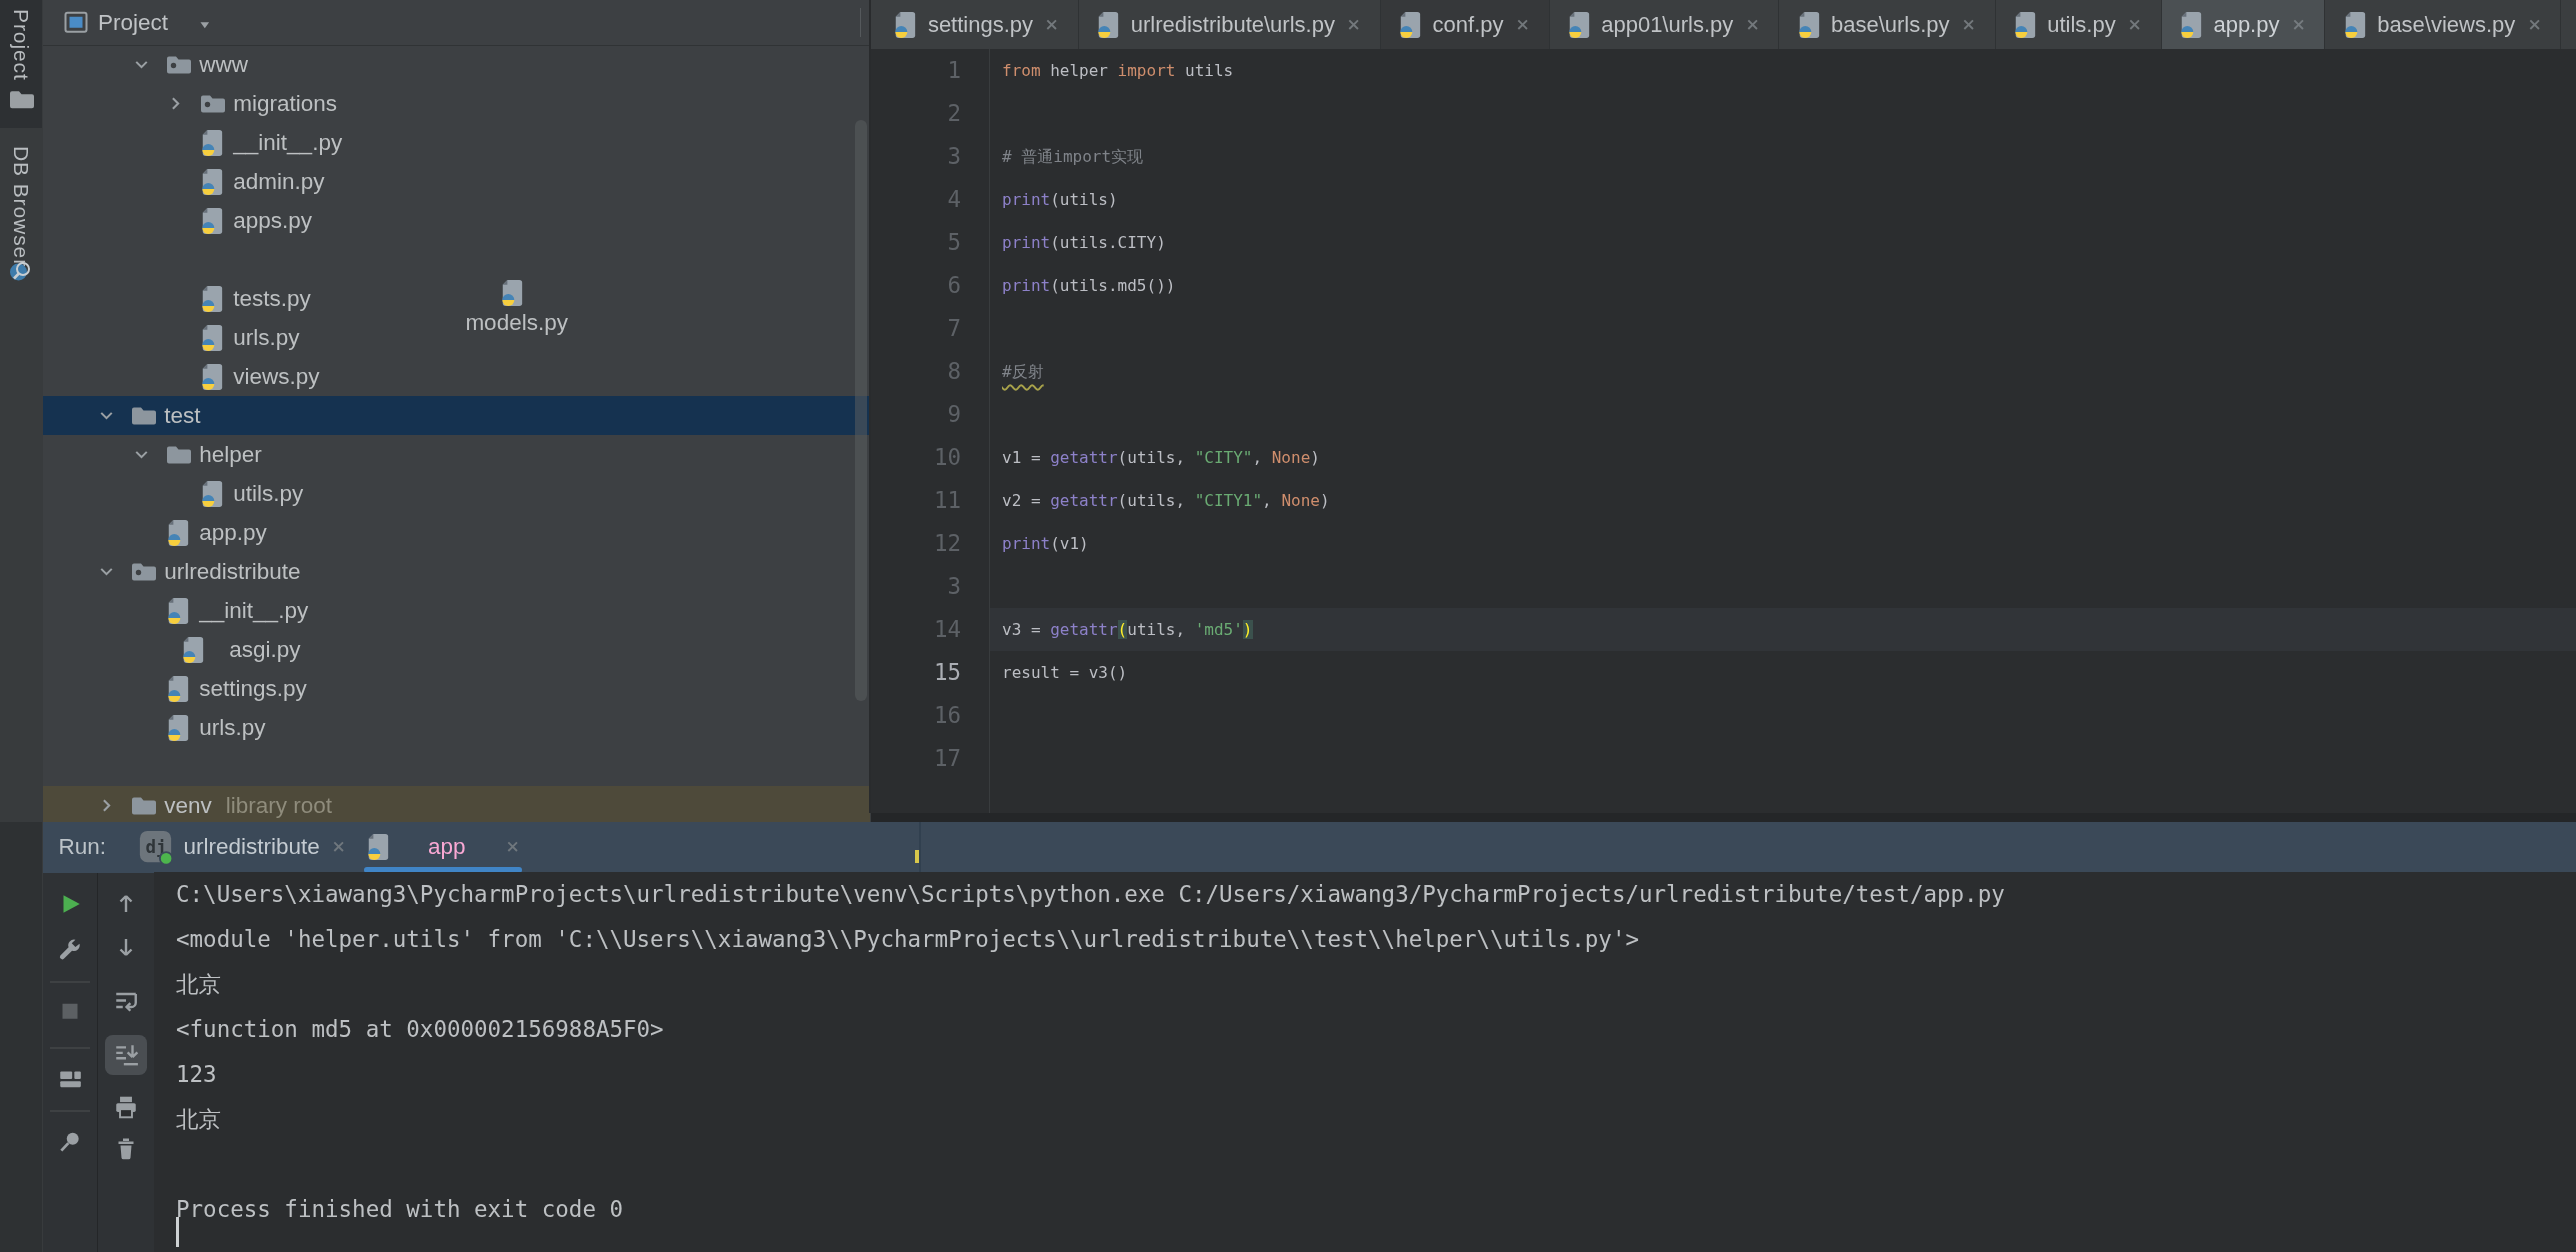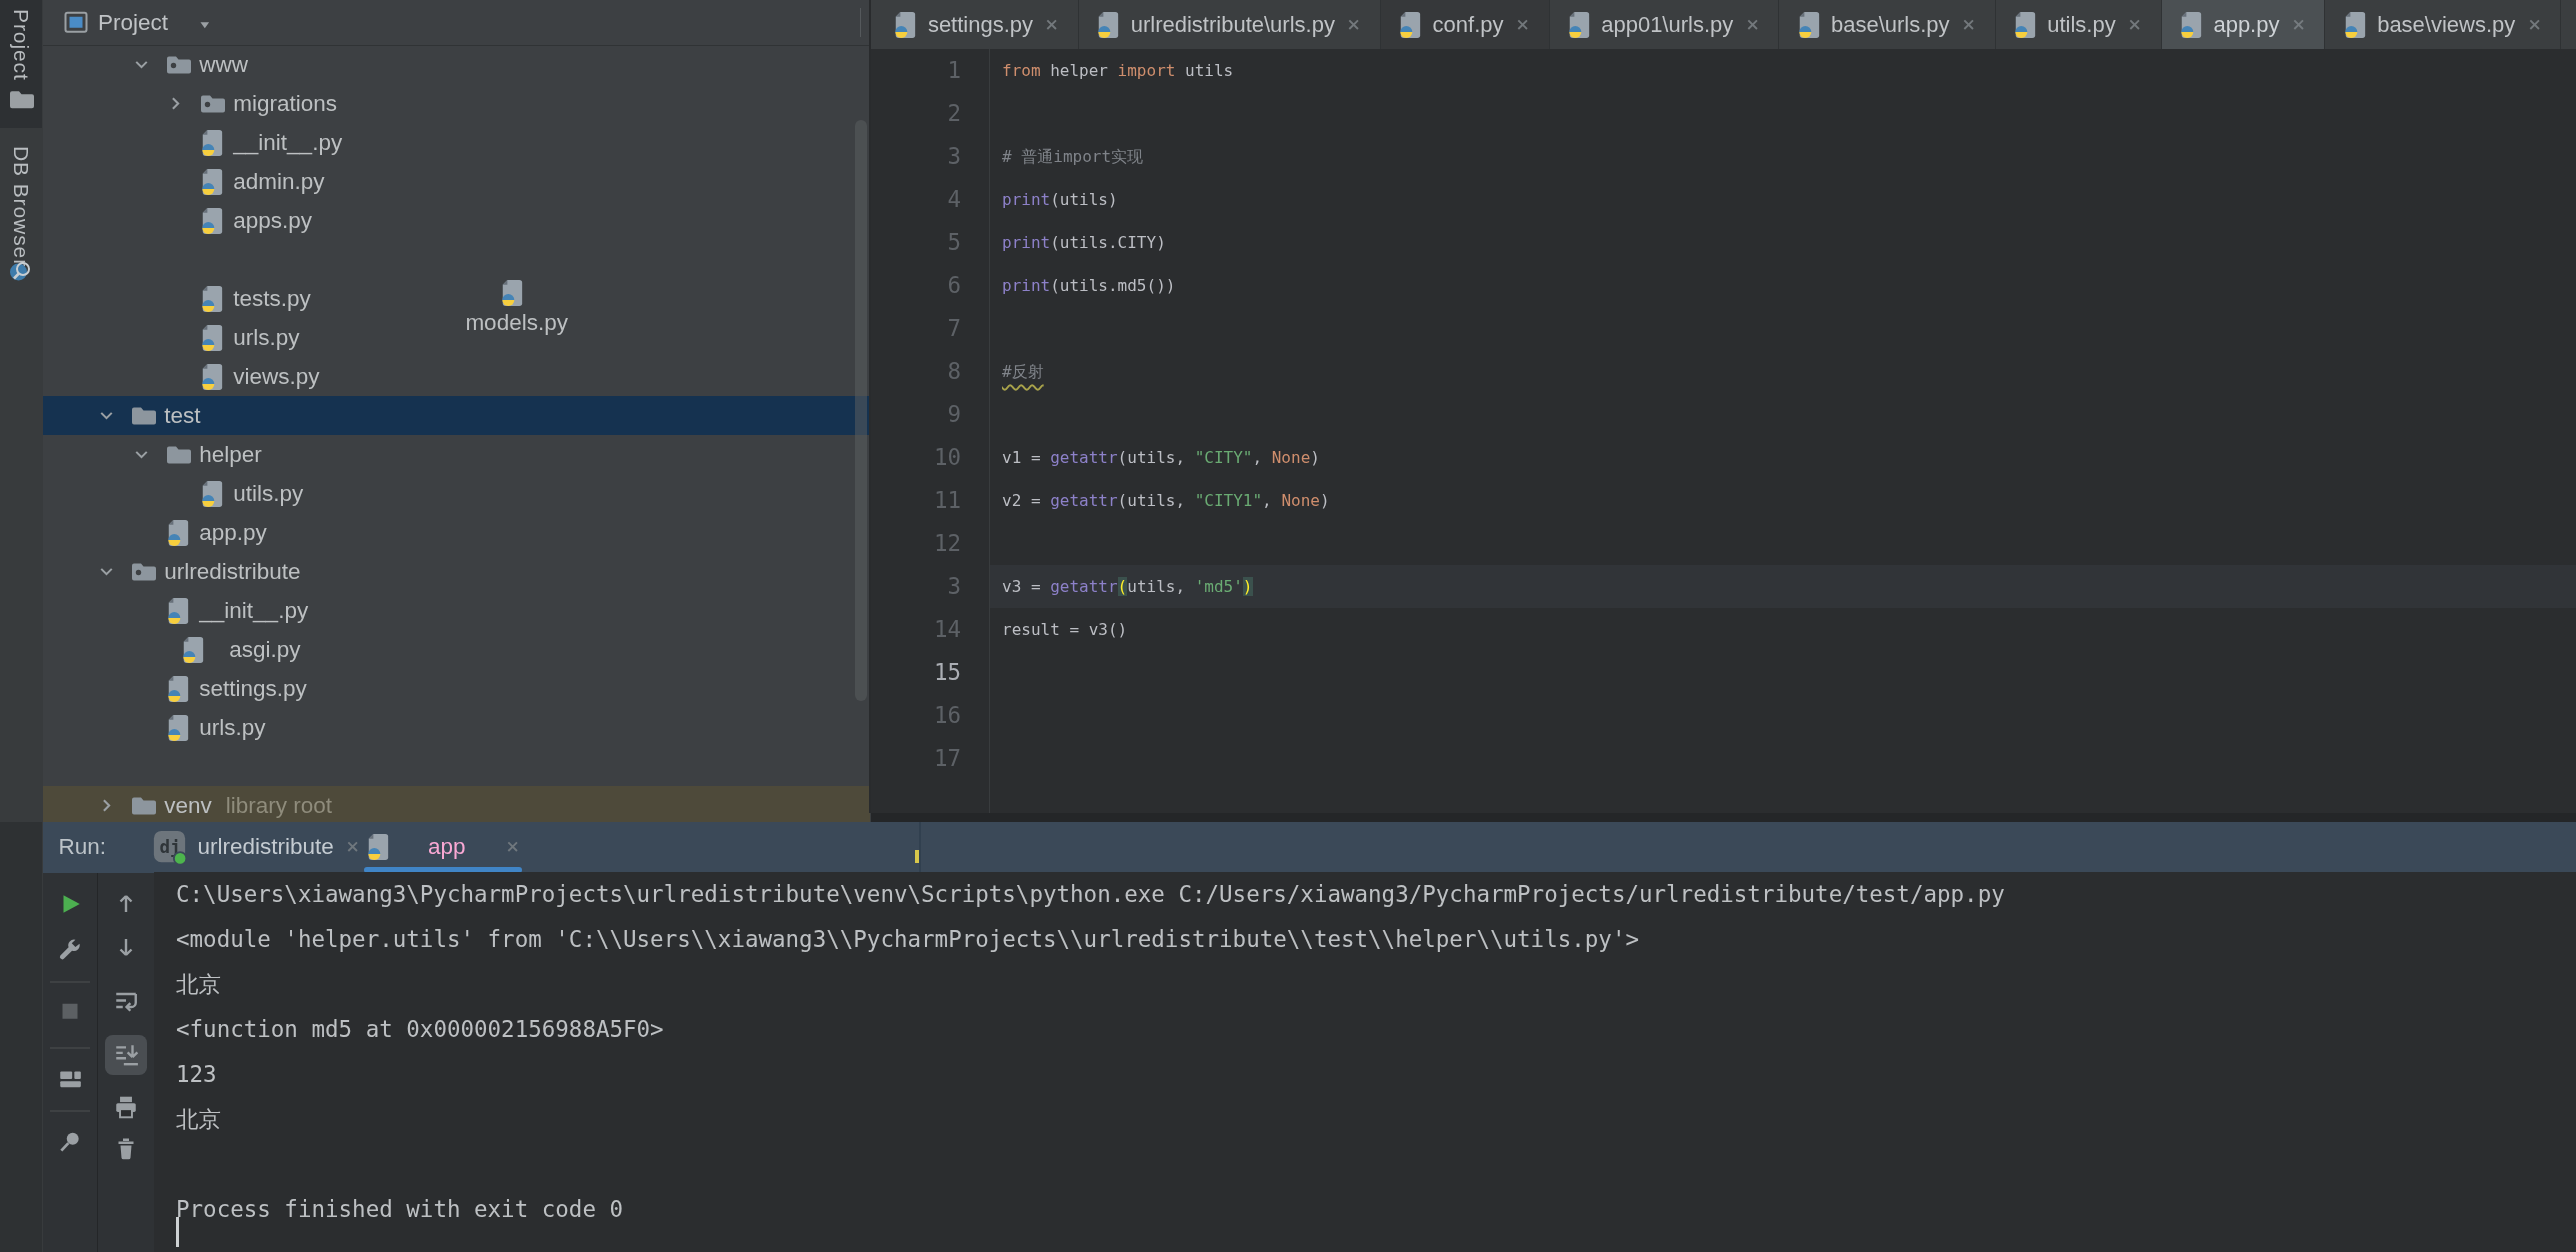--- a/index.html
+++ b/index.html
@@ -572,32 +572,33 @@
         <div class="cline">&nbsp;</div>
         <div class="cline"><span class="tk-cm"># 普通import实现</span></div>
         <div class="cline"><span class="tk-fn">print</span><span class="tk-pl">(utils)</span></div>
         <div class="cline"><span class="tk-fn">print</span><span class="tk-pl">(utils.CITY)</span></div>
         <div class="cline"><span class="tk-fn">print</span><span class="tk-pl">(utils.md5())</span></div>
         <div class="cline">&nbsp;</div>
         <div class="cline"><span class="tk-cmw">#反射</span></div>
         <div class="cline">&nbsp;</div>
         <div class="cline"><span class="tk-pl">v1 = </span><span class="tk-fn">getattr</span><span class="tk-pl">(utils, </span><span class="tk-st">"CITY"</span><span class="tk-pl">, </span><span class="tk-kw">None</span><span class="tk-pl">)</span></div>
         <div class="cline"><span class="tk-pl">v2 = </span><span class="tk-fn">getattr</span><span class="tk-pl">(utils, </span><span class="tk-st">"CITY1"</span><span class="tk-pl">, </span><span class="tk-kw">None</span><span class="tk-pl">)</span></div>
+        <div class="cline"><span class="tk-fn">print</span><span class="tk-pl">(v1)</span></div>
         <div class="cline">&nbsp;</div>
         <div class="cline caretline"><span class="tk-pl">v3 = </span><span class="tk-fn">getattr</span><span class="tk-br">(</span><span class="tk-pl">utils, </span><span class="tk-st">'md5'</span><span class="tk-br">)</span></div>
         <div class="cline"><span class="tk-pl">result = v3()</span></div>
         <div class="cline">&nbsp;</div>
       </div>
   </div>
   <div id="editor-gap"></div>
 
   <div id="runbar">
     <span id="run-label">Run:</span>
     <div id="runtabs">
-        <div class="runtab" style="left: 109px;">
+        <div class="runtab" style="left: 95px;">
           <span class="sicon">
             <svg width="35" height="35" viewBox="0 0 28 28" xmlns="http://www.w3.org/2000/svg" style="font-size:26px">
               <rect x="1.5" y="1.5" width="25" height="25" rx="6" fill="#6d757c"></rect>
               <text x="6" y="19" font-family="DejaVu Sans Mono, monospace" font-size="14" font-weight="bold" fill="#2f3539">dj</text>
               <circle cx="22.5" cy="23.5" r="5" fill="#4db54d" stroke="#3b4958" stroke-width="1.5"></circle>
             </svg>
           </span>
           <span>urlredistribute</span>
           <span class="close">
             <svg width="17.3" height="17.3" viewBox="0 0 20 20" xmlns="http://www.w3.org/2000/svg">

